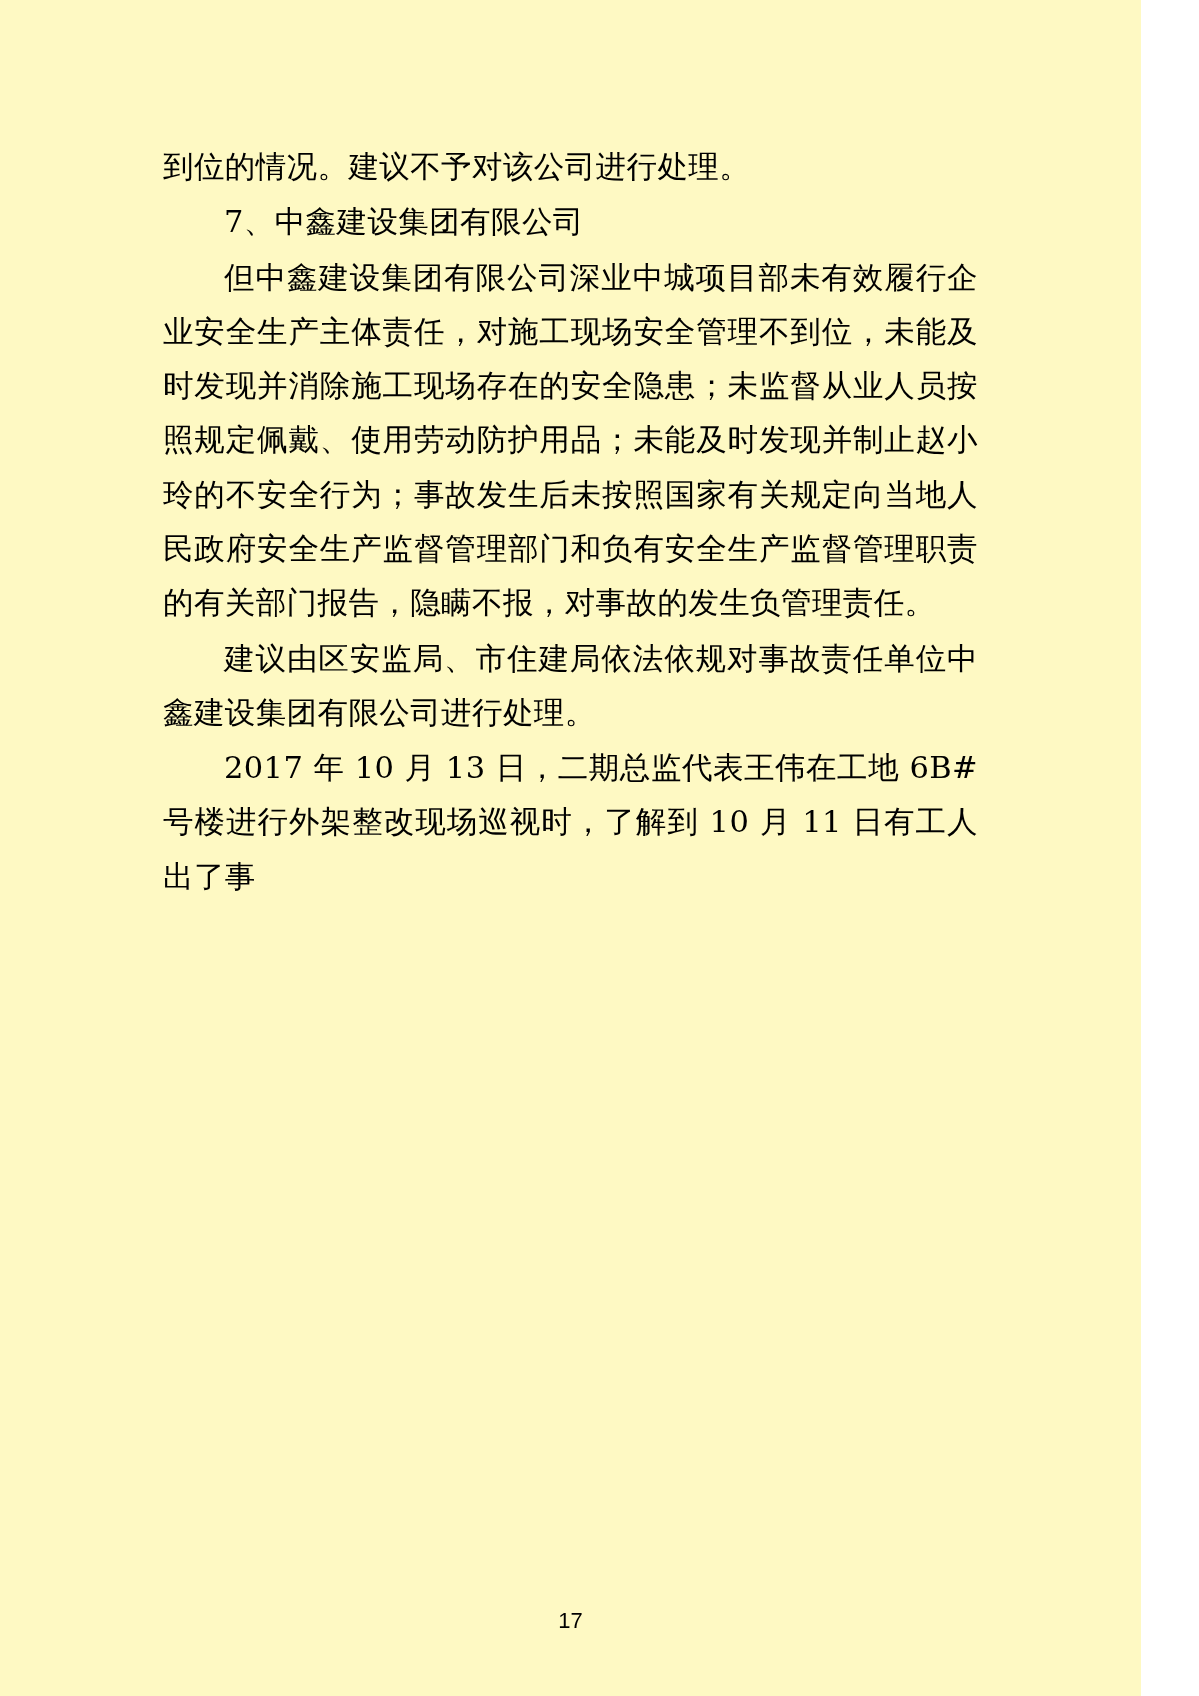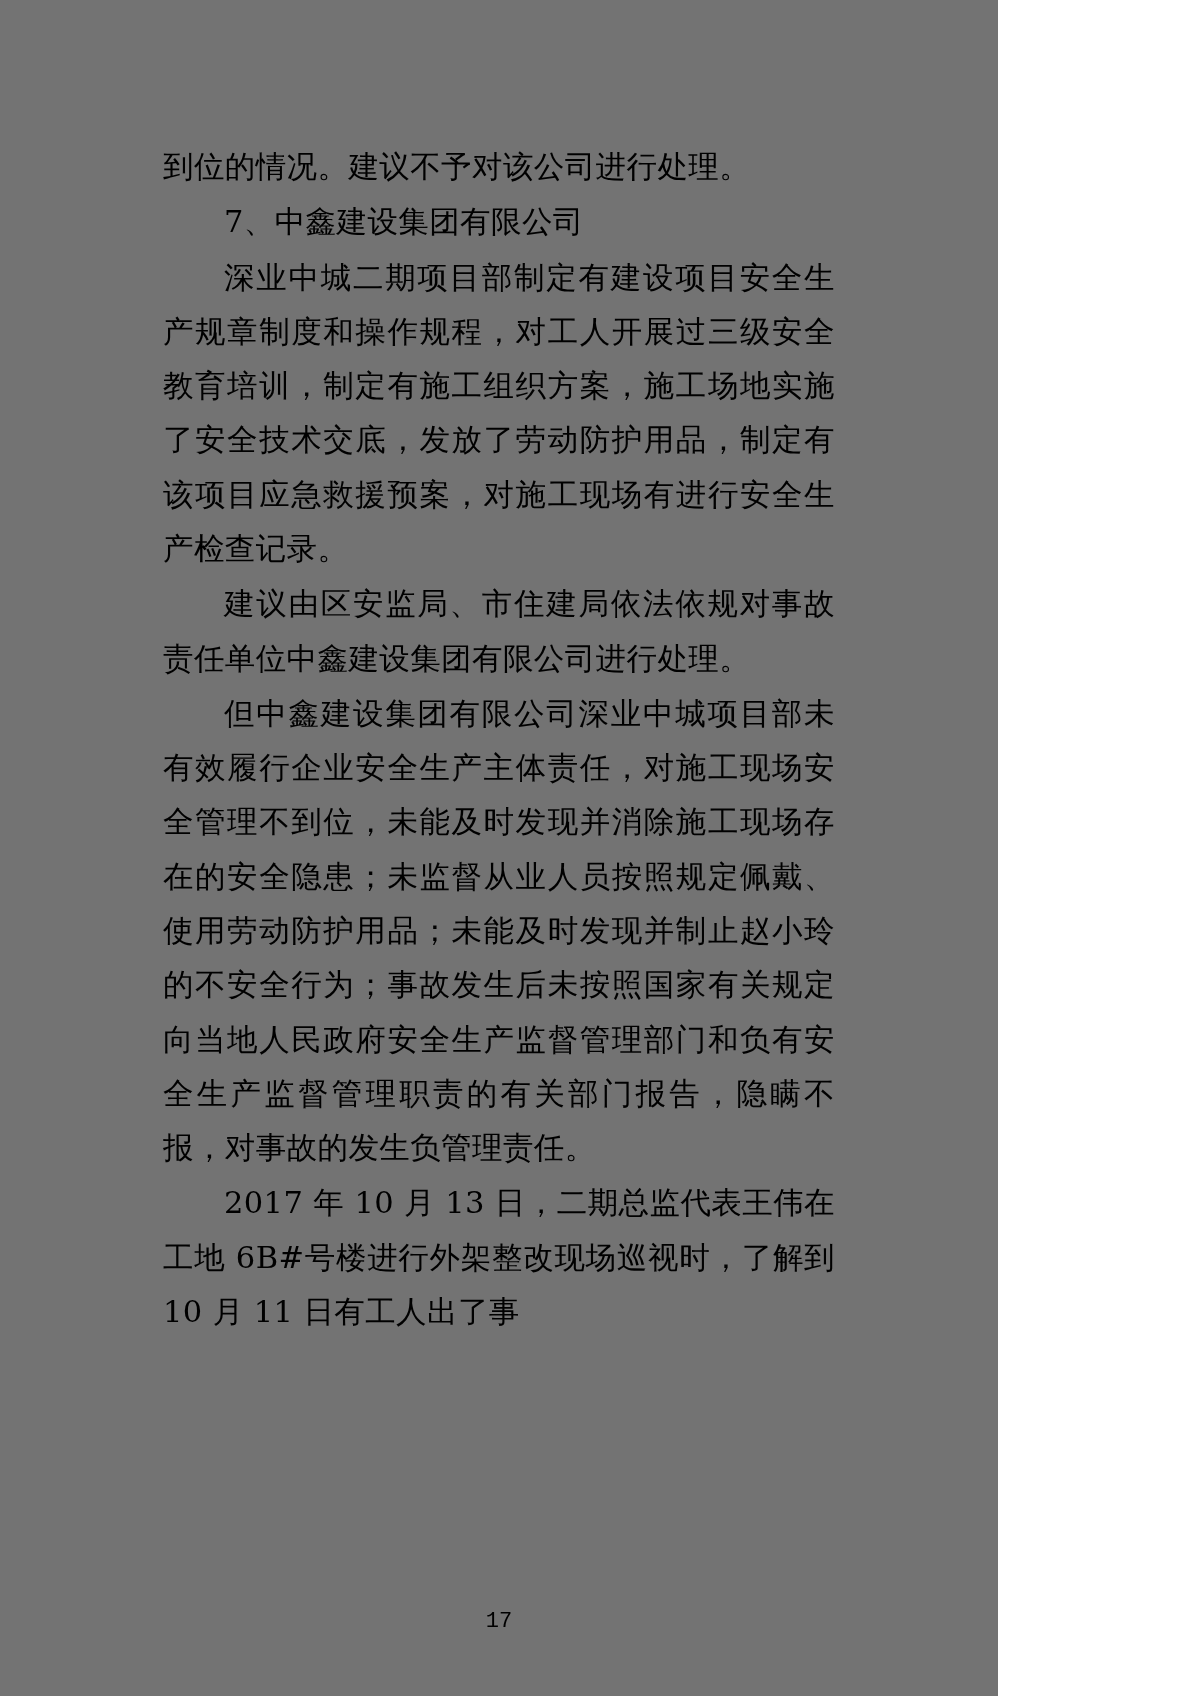--- a/index.html
+++ b/index.html
@@ -5,24 +5,24 @@
   html, body {
     margin: 0;
     padding: 0;
     background: #ffffff;
   }
   body {
     font-family: "DejaVu Serif", serif;
     color: #000000;
   }
   .page {
-    width: 998px;
+    width: 1141px;
     height: 1696px;
     position: relative;
-    background: #737373;
+    background: #fef9c3;
     box-sizing: border-box;
     padding: 140px 163px 0 163px;
     overflow: hidden;
   }
   .doc-body {
     font-size: 30.5px;
     line-height: 1.78;
     text-align: justify;
     text-justify: inter-ideograph;
     letter-spacing: 0.4px;
@@ -34,33 +34,32 @@
   .para.indent {
     text-indent: 2em;
   }
   .page-number {
     position: absolute;
     left: 0;
     right: 0;
     bottom: 62px;
     text-align: center;
     font-size: 22px;
-    font-family: Liberation Mono, monospace;
+    font-family: Liberation Sans, sans-serif;
     color: #000000;
   }
 </style>
 </head>
 <body>
 
 <div class="page">
 
   <div class="doc-body">
     <p class="para">到位的情况。建议不予对该公司进行处理。</p>
     <p class="para indent">7、中鑫建设集团有限公司</p>
-    <p class="para indent">深业中城二期项目部制定有建设项目安全生产规章制度和操作规程，对工人开展过三级安全教育培训，制定有施工组织方案，施工场地实施了安全技术交底，发放了劳动防护用品，制定有该项目应急救援预案，对施工现场有进行安全生产检查记录。</p>
+    <p class="para indent">但中鑫建设集团有限公司深业中城项目部未有效履行企业安全生产主体责任，对施工现场安全管理不到位，未能及时发现并消除施工现场存在的安全隐患；未监督从业人员按照规定佩戴、使用劳动防护用品；未能及时发现并制止赵小玲的不安全行为；事故发生后未按照国家有关规定向当地人民政府安全生产监督管理部门和负有安全生产监督管理职责的有关部门报告，隐瞒不报，对事故的发生负管理责任。</p>
     <p class="para indent">建议由区安监局、市住建局依法依规对事故责任单位中鑫建设集团有限公司进行处理。</p>
-    <p class="para indent">但中鑫建设集团有限公司深业中城项目部未有效履行企业安全生产主体责任，对施工现场安全管理不到位，未能及时发现并消除施工现场存在的安全隐患；未监督从业人员按照规定佩戴、使用劳动防护用品；未能及时发现并制止赵小玲的不安全行为；事故发生后未按照国家有关规定向当地人民政府安全生产监督管理部门和负有安全生产监督管理职责的有关部门报告，隐瞒不报，对事故的发生负管理责任。</p>
     <p class="para indent">2017 年 10 月 13 日，二期总监代表王伟在工地 6B#号楼进行外架整改现场巡视时，了解到 10 月 11 日有工人出了事</p>
   </div>
 
   <div class="page-number">17</div>
 
 </div>
 
 </body></html>

